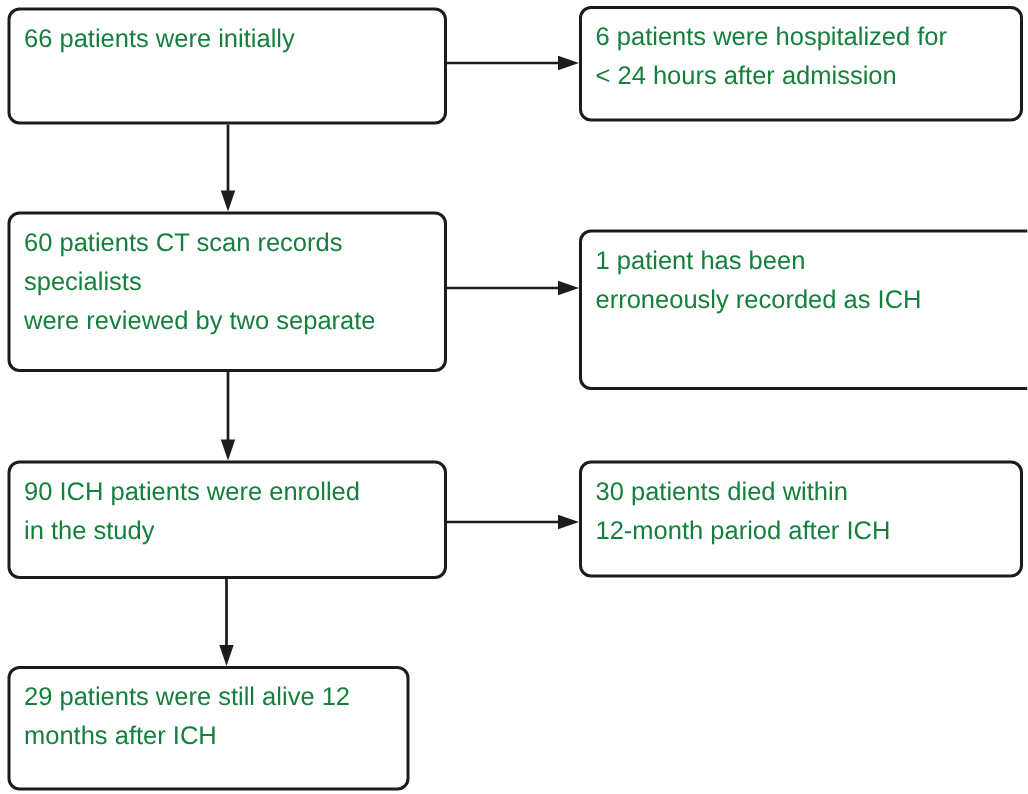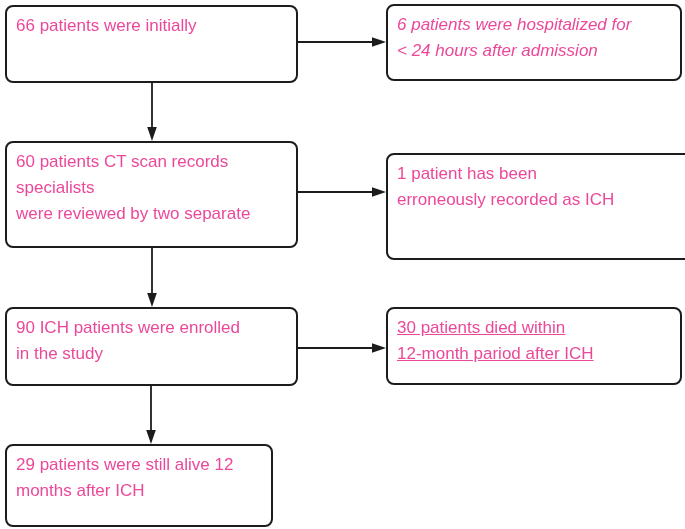--- a/index.html
+++ b/index.html
@@ -17,21 +17,21 @@
   }
   .node {
     position: absolute;
     box-sizing: border-box;
     background: #ffffff;
     border: 2px solid #1c1c1c;
     border-radius: 8px;
     padding: 6px 9px;
     font-size: 17px;
     line-height: 26px;
-    color: #ec4899;
+    color: #15803d;
   }
   .ln {
     white-space: nowrap;
   }
   svg.connectors {
     position: absolute;
     left: 0;
     top: 0;
     width: 685px;
     height: 529px;
@@ -80,42 +80,42 @@
     <g>
       <line x1="151" y1="386" x2="151" y2="432"></line>
       <polygon points="151,444 146.2,430 155.8,430"></polygon>
     </g>
   </svg>
 
   <div class="node" style="left:5px; top:5px; width:293px; height:78px;">
     <div class="ln">66 patients were initially</div>
   </div>
 
-  <div class="node" style="left:386px; top:4px; width:296px; height:77px;font-style:italic;">
+  <div class="node" style="left:386px; top:4px; width:296px; height:77px;">
     <div class="ln">6 patients were hospitalized for</div>
     <div class="ln">&lt; 24 hours after admission</div>
   </div>
 
   <div class="node" style="left:5px; top:141px; width:293px; height:107px;">
     <div class="ln">60 patients CT scan records</div>
     <div class="ln">specialists</div>
     <div class="ln">were reviewed by two separate</div>
   </div>
 
   <div class="node" style="left:386px; top:140px; width:329px; height:107px;margin-top:13px;">
     <div class="ln">1 patient has been</div>
     <div class="ln">erroneously recorded as ICH</div>
   </div>
 
   <div class="node" style="left:5px; top:307px; width:293px; height:79px;">
     <div class="ln">90 ICH patients were enrolled</div>
     <div class="ln">in the study</div>
   </div>
 
-  <div class="node" style="left:386px; top:307px; width:296px; height:78px;text-decoration:underline;">
+  <div class="node" style="left:386px; top:307px; width:296px; height:78px;">
     <div class="ln">30 patients died within</div>
     <div class="ln">12-month pariod after ICH</div>
   </div>
 
   <div class="node" style="left:5px; top:444px; width:268px; height:83px;">
     <div class="ln">29 patients were still alive 12</div>
     <div class="ln">months after ICH</div>
   </div>
 
 </div>

